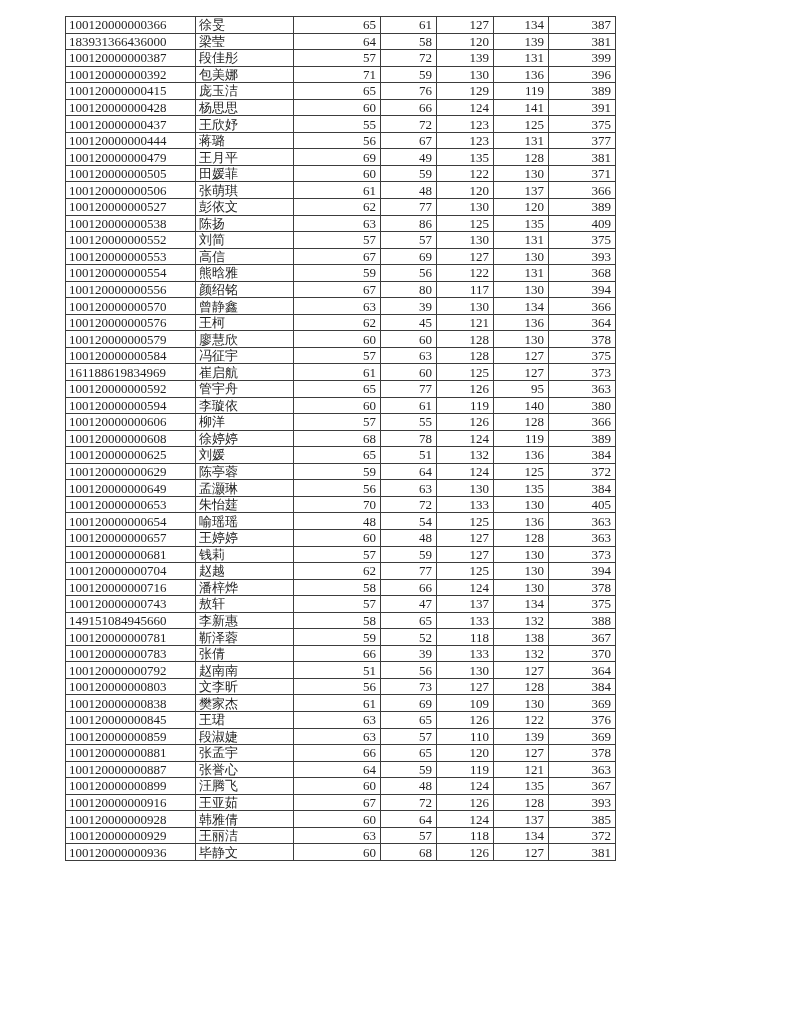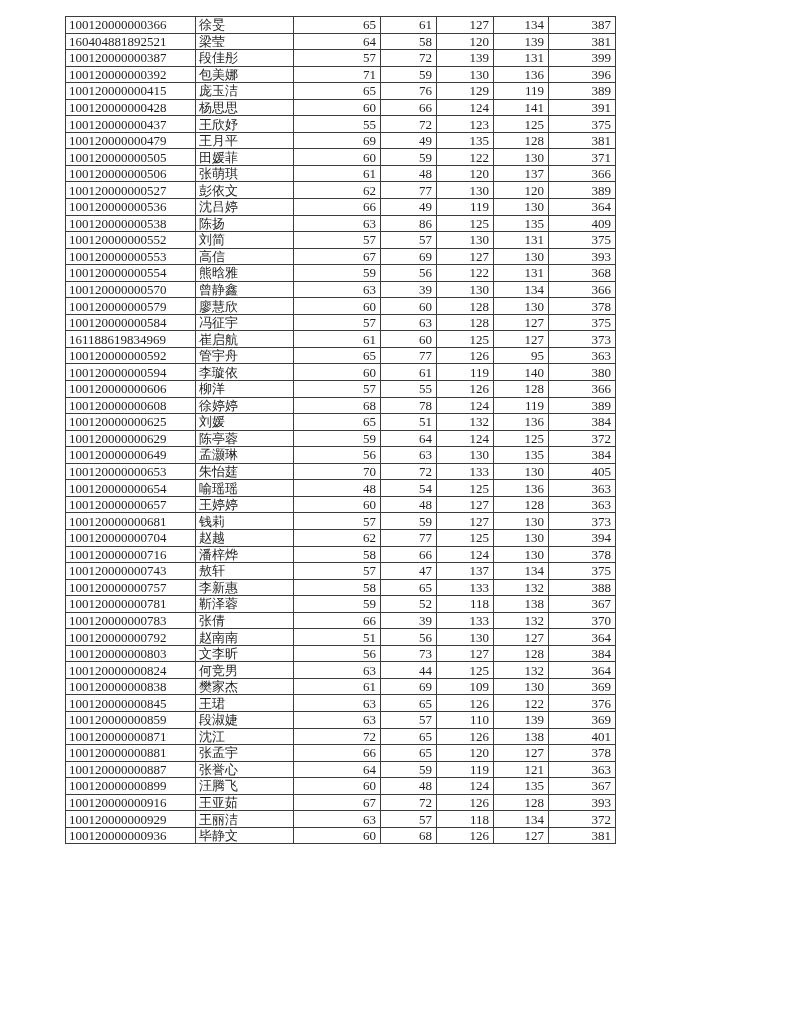--- a/index.html
+++ b/index.html
@@ -55,21 +55,21 @@
         <tr>
           <td class="txt">100120000000366</td>
           <td class="txt">徐旻</td>
           <td class="num">65</td>
           <td class="num">61</td>
           <td class="num">127</td>
           <td class="num">134</td>
           <td class="num">387</td>
         </tr>
         <tr>
-          <td class="txt">160404881892521</td>
+          <td class="txt">183931366436000</td>
           <td class="txt">梁莹</td>
           <td class="num">64</td>
           <td class="num">58</td>
           <td class="num">120</td>
           <td class="num">139</td>
           <td class="num">381</td>
         </tr>
         <tr>
           <td class="txt">100120000000387</td>
           <td class="txt">段佳彤</td>
@@ -109,20 +109,29 @@
         <tr>
           <td class="txt">100120000000437</td>
           <td class="txt">王欣妤</td>
           <td class="num">55</td>
           <td class="num">72</td>
           <td class="num">123</td>
           <td class="num">125</td>
           <td class="num">375</td>
         </tr>
         <tr>
+          <td class="txt">100120000000444</td>
+          <td class="txt">蒋璐</td>
+          <td class="num">56</td>
+          <td class="num">67</td>
+          <td class="num">123</td>
+          <td class="num">131</td>
+          <td class="num">377</td>
+        </tr>
+        <tr>
           <td class="txt">100120000000479</td>
           <td class="txt">王月平</td>
           <td class="num">69</td>
           <td class="num">49</td>
           <td class="num">135</td>
           <td class="num">128</td>
           <td class="num">381</td>
         </tr>
         <tr>
           <td class="txt">100120000000505</td>
@@ -145,29 +154,20 @@
         <tr>
           <td class="txt">100120000000527</td>
           <td class="txt">彭依文</td>
           <td class="num">62</td>
           <td class="num">77</td>
           <td class="num">130</td>
           <td class="num">120</td>
           <td class="num">389</td>
         </tr>
         <tr>
-          <td class="txt">100120000000536</td>
-          <td class="txt">沈吕婷</td>
-          <td class="num">66</td>
-          <td class="num">49</td>
-          <td class="num">119</td>
-          <td class="num">130</td>
-          <td class="num">364</td>
-        </tr>
-        <tr>
           <td class="txt">100120000000538</td>
           <td class="txt">陈扬</td>
           <td class="num">63</td>
           <td class="num">86</td>
           <td class="num">125</td>
           <td class="num">135</td>
           <td class="num">409</td>
         </tr>
         <tr>
           <td class="txt">100120000000552</td>
@@ -190,27 +190,45 @@
         <tr>
           <td class="txt">100120000000554</td>
           <td class="txt">熊晗雅</td>
           <td class="num">59</td>
           <td class="num">56</td>
           <td class="num">122</td>
           <td class="num">131</td>
           <td class="num">368</td>
         </tr>
         <tr>
+          <td class="txt">100120000000556</td>
+          <td class="txt">颜绍铭</td>
+          <td class="num">67</td>
+          <td class="num">80</td>
+          <td class="num">117</td>
+          <td class="num">130</td>
+          <td class="num">394</td>
+        </tr>
+        <tr>
           <td class="txt">100120000000570</td>
           <td class="txt">曾静鑫</td>
           <td class="num">63</td>
           <td class="num">39</td>
           <td class="num">130</td>
           <td class="num">134</td>
           <td class="num">366</td>
+        </tr>
+        <tr>
+          <td class="txt">100120000000576</td>
+          <td class="txt">王柯</td>
+          <td class="num">62</td>
+          <td class="num">45</td>
+          <td class="num">121</td>
+          <td class="num">136</td>
+          <td class="num">364</td>
         </tr>
         <tr>
           <td class="txt">100120000000579</td>
           <td class="txt">廖慧欣</td>
           <td class="num">60</td>
           <td class="num">60</td>
           <td class="num">128</td>
           <td class="num">130</td>
           <td class="num">378</td>
         </tr>
@@ -352,21 +370,21 @@
         <tr>
           <td class="txt">100120000000743</td>
           <td class="txt">敖轩</td>
           <td class="num">57</td>
           <td class="num">47</td>
           <td class="num">137</td>
           <td class="num">134</td>
           <td class="num">375</td>
         </tr>
         <tr>
-          <td class="txt">100120000000757</td>
+          <td class="txt">149151084945660</td>
           <td class="txt">李新惠</td>
           <td class="num">58</td>
           <td class="num">65</td>
           <td class="num">133</td>
           <td class="num">132</td>
           <td class="num">388</td>
         </tr>
         <tr>
           <td class="txt">100120000000781</td>
           <td class="txt">靳泽蓉</td>
@@ -397,29 +415,20 @@
         <tr>
           <td class="txt">100120000000803</td>
           <td class="txt">文李昕</td>
           <td class="num">56</td>
           <td class="num">73</td>
           <td class="num">127</td>
           <td class="num">128</td>
           <td class="num">384</td>
         </tr>
         <tr>
-          <td class="txt">100120000000824</td>
-          <td class="txt">何竞男</td>
-          <td class="num">63</td>
-          <td class="num">44</td>
-          <td class="num">125</td>
-          <td class="num">132</td>
-          <td class="num">364</td>
-        </tr>
-        <tr>
           <td class="txt">100120000000838</td>
           <td class="txt">樊家杰</td>
           <td class="num">61</td>
           <td class="num">69</td>
           <td class="num">109</td>
           <td class="num">130</td>
           <td class="num">369</td>
         </tr>
         <tr>
           <td class="txt">100120000000845</td>
@@ -433,29 +442,20 @@
         <tr>
           <td class="txt">100120000000859</td>
           <td class="txt">段淑婕</td>
           <td class="num">63</td>
           <td class="num">57</td>
           <td class="num">110</td>
           <td class="num">139</td>
           <td class="num">369</td>
         </tr>
         <tr>
-          <td class="txt">100120000000871</td>
-          <td class="txt">沈江</td>
-          <td class="num">72</td>
-          <td class="num">65</td>
-          <td class="num">126</td>
-          <td class="num">138</td>
-          <td class="num">401</td>
-        </tr>
-        <tr>
           <td class="txt">100120000000881</td>
           <td class="txt">张孟宇</td>
           <td class="num">66</td>
           <td class="num">65</td>
           <td class="num">120</td>
           <td class="num">127</td>
           <td class="num">378</td>
         </tr>
         <tr>
           <td class="txt">100120000000887</td>
@@ -478,20 +478,29 @@
         <tr>
           <td class="txt">100120000000916</td>
           <td class="txt">王亚茹</td>
           <td class="num">67</td>
           <td class="num">72</td>
           <td class="num">126</td>
           <td class="num">128</td>
           <td class="num">393</td>
         </tr>
         <tr>
+          <td class="txt">100120000000928</td>
+          <td class="txt">韩雅倩</td>
+          <td class="num">60</td>
+          <td class="num">64</td>
+          <td class="num">124</td>
+          <td class="num">137</td>
+          <td class="num">385</td>
+        </tr>
+        <tr>
           <td class="txt">100120000000929</td>
           <td class="txt">王丽洁</td>
           <td class="num">63</td>
           <td class="num">57</td>
           <td class="num">118</td>
           <td class="num">134</td>
           <td class="num">372</td>
         </tr>
         <tr>
           <td class="txt">100120000000936</td>

